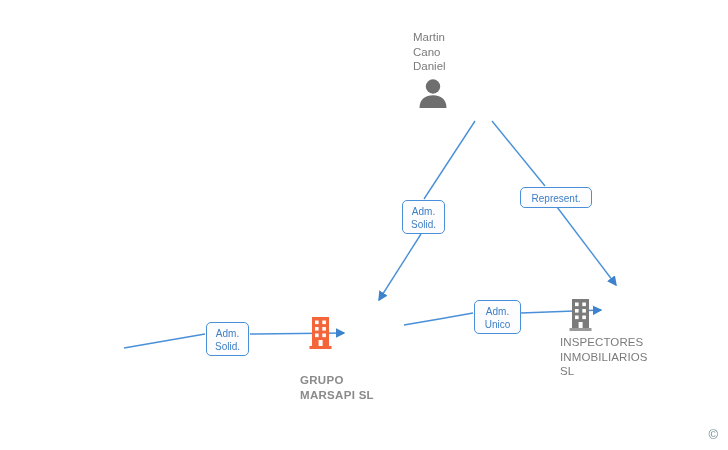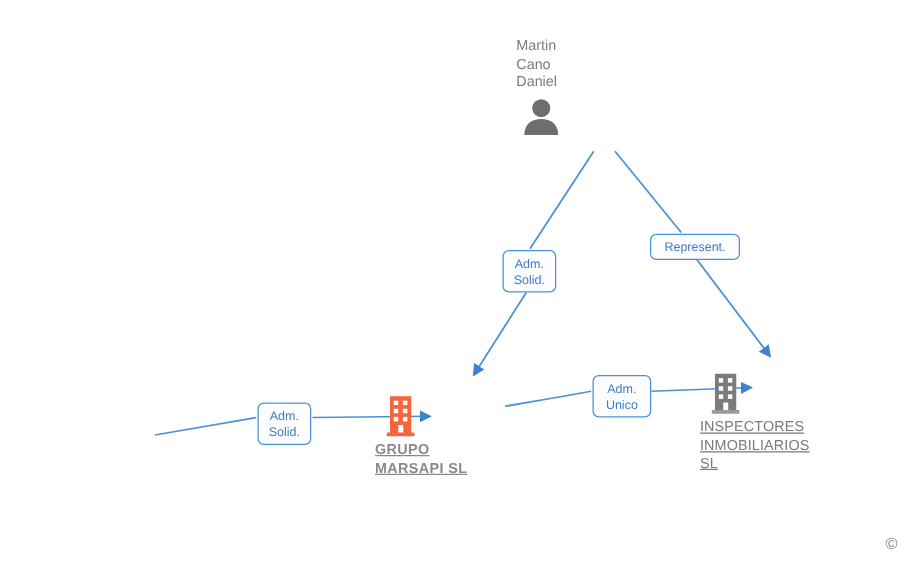--- a/index.html
+++ b/index.html
@@ -39,26 +39,26 @@
     height: 40px;
     line-height: 0;
   }
   .node .label {
     display: block;
     font-size: 11.5px;
     color: #7b7b7b;
     line-height: 14.5px;
     letter-spacing: 0.1px;
     white-space: pre-line;
-    text-decoration: underline;
   }
   .node.company-primary .label {
     font-weight: bold;
     color: #8a8a8a;
     letter-spacing: 0.3px;
+    margin-top: 20px;
   }
   .node.person .label-above {
     display: block;
     font-size: 11.5px;
     color: #7b7b7b;
     line-height: 14.5px;
     white-space: pre-line;
   }
 
   

